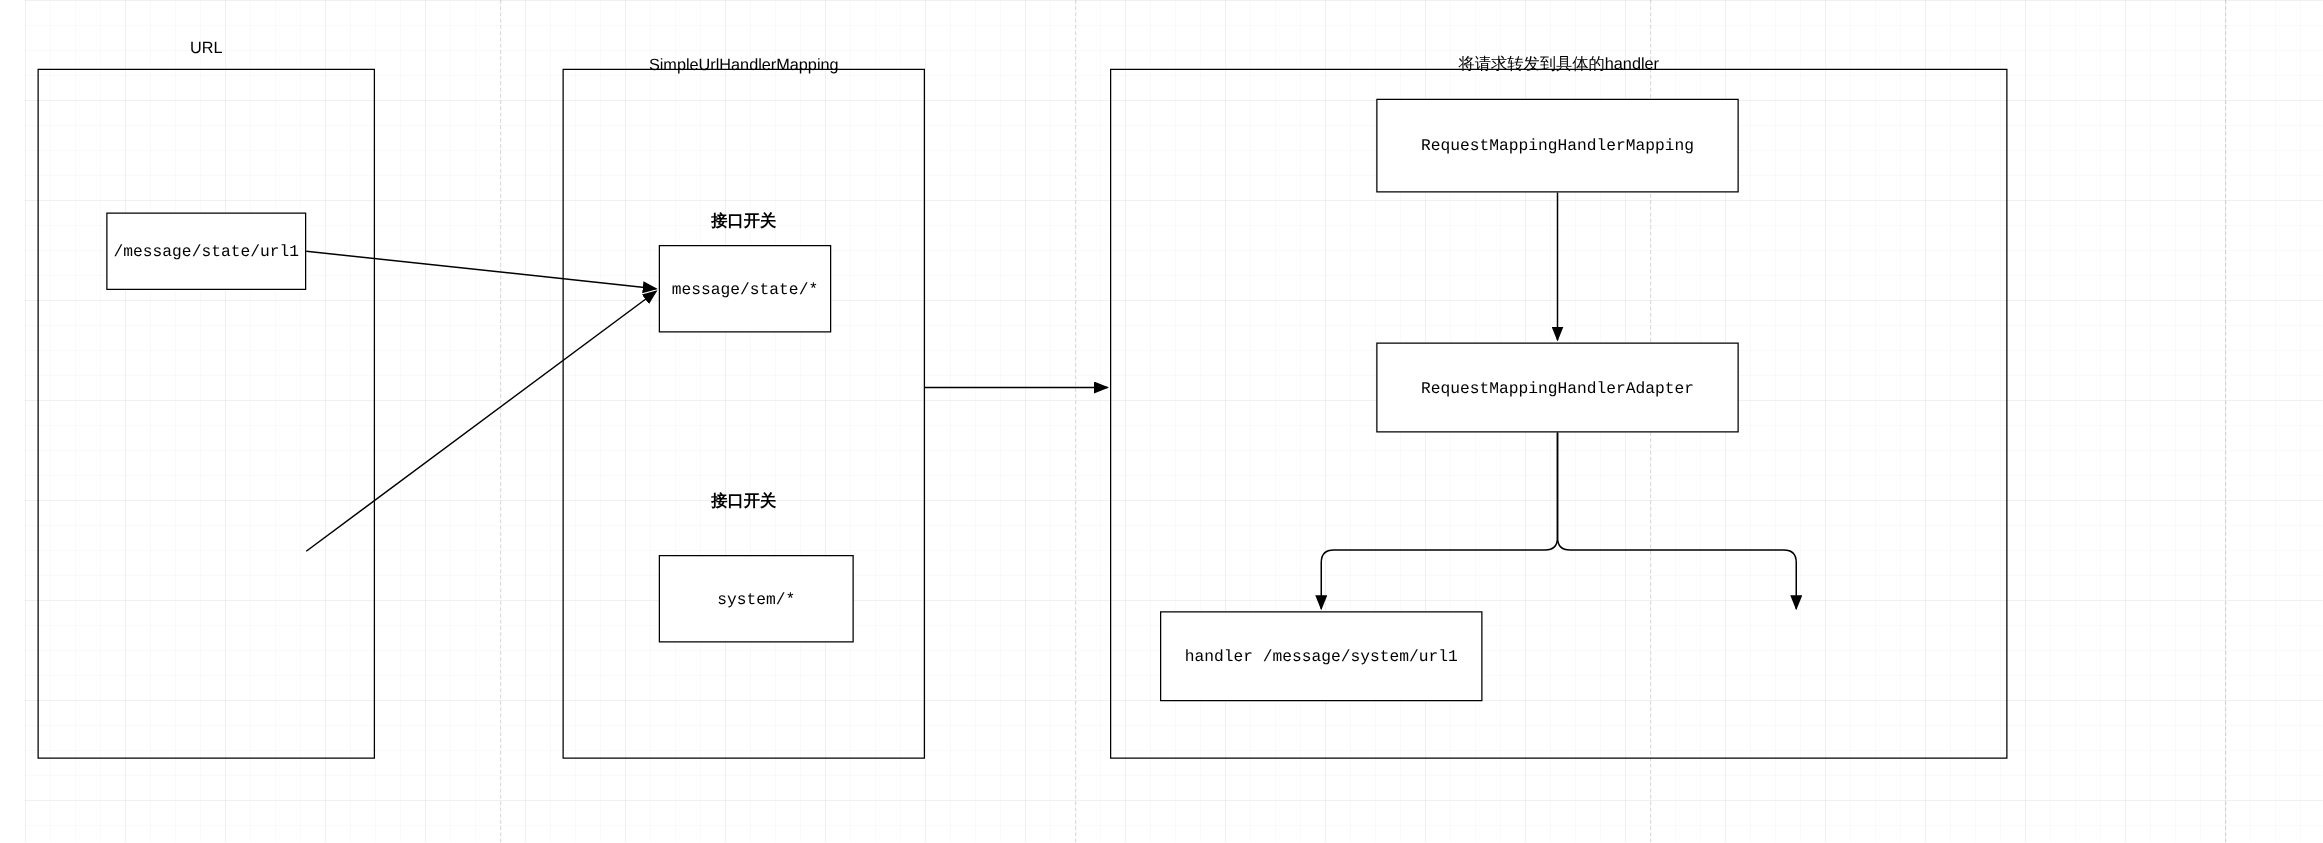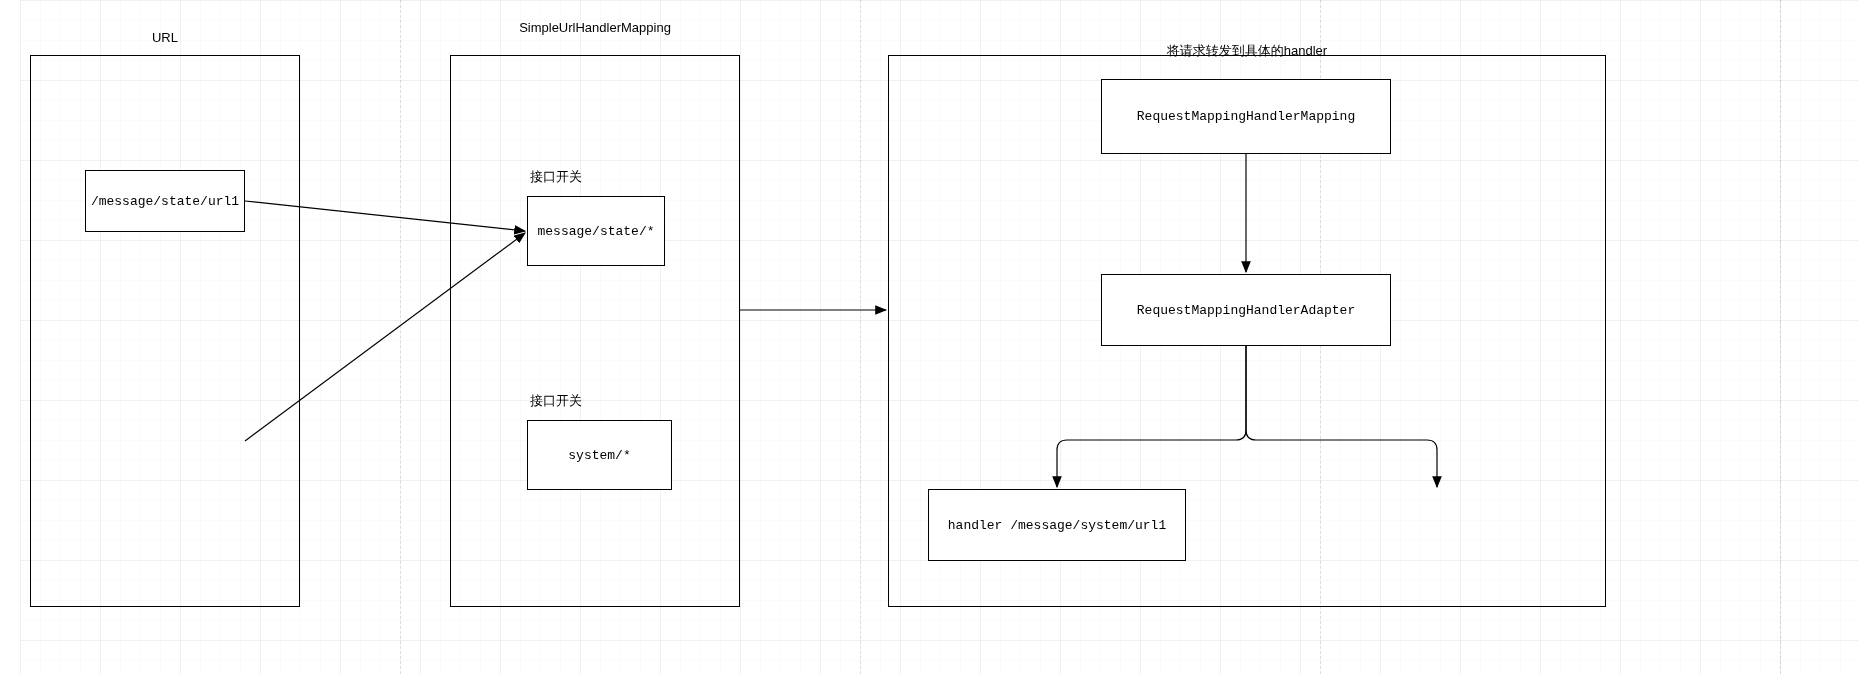--- a/index.html
+++ b/index.html
@@ -48,22 +48,23 @@
     border: 1px solid #000;
     background: #fff;
     display: flex;
     align-items: center;
     justify-content: center;
     text-align: center;
     padding: 4px 6px;
   }
   .label {
     position: absolute;
-    text-align: left;
+    text-align: center;
     font-family: sans-serif;
+    font-weight: bold;
   }
   svg.arrows {
     position: absolute; inset: 0;
     width: 1858px; height: 674px;
     pointer-events: none;
   }
 </style>
 </head>
 <body>
 
@@ -73,28 +74,28 @@
   <div class="pagerule" style="left:380px"></div>
   <div class="pagerule" style="left:840px"></div>
   <div class="pagerule" style="left:1300px"></div>
   <div class="pagerule" style="left:1760px"></div>
 
   <div class="titlebar" style="left:10px; top:30px; width:270px">URL</div>
   <div class="container" style="left:10px; top:55px; width:270px; height:552px"></div>
 
   <div class="box" style="left:65px; top:170px; width:160px; height:62px">/message/state/url1</div>
 
-  <div class="titlebar" style="left:430px; top:20px; width:290px">SimpleUrlHandlerMapping</div>
+  <div class="titlebar" style="left:430px; top:44px; width:290px">SimpleUrlHandlerMapping</div>
   <div class="container" style="left:430px; top:55px; width:290px; height:552px"></div>
 
   <div class="label" style="left:510px; top:168px; width:130px">接口开关</div>
   <div class="box" style="left:507px; top:196px; width:138px; height:70px">message/state/*</div>
 
   <div class="label" style="left:510px; top:392px; width:130px">接口开关</div>
-  <div class="box" style="left:507px; top:420px; width:145px; height:70px">system/*</div>
+  <div class="box" style="left:507px; top:444px; width:156px; height:70px">system/*</div>
 
   <div class="titlebar" style="left:868px; top:42px; width:718px">将请求转发到具体的handler</div>
   <div class="container" style="left:868px; top:55px; width:718px; height:552px"></div>
 
   <div class="box" style="left:1081px; top:79px; width:290px; height:75px">RequestMappingHandlerMapping</div>
 
   <div class="box" style="left:1081px; top:274px; width:290px; height:72px">RequestMappingHandlerAdapter</div>
 
   <div class="box" style="left:908px; top:489px; width:258px; height:72px">handler /message/system/url1</div>
 

